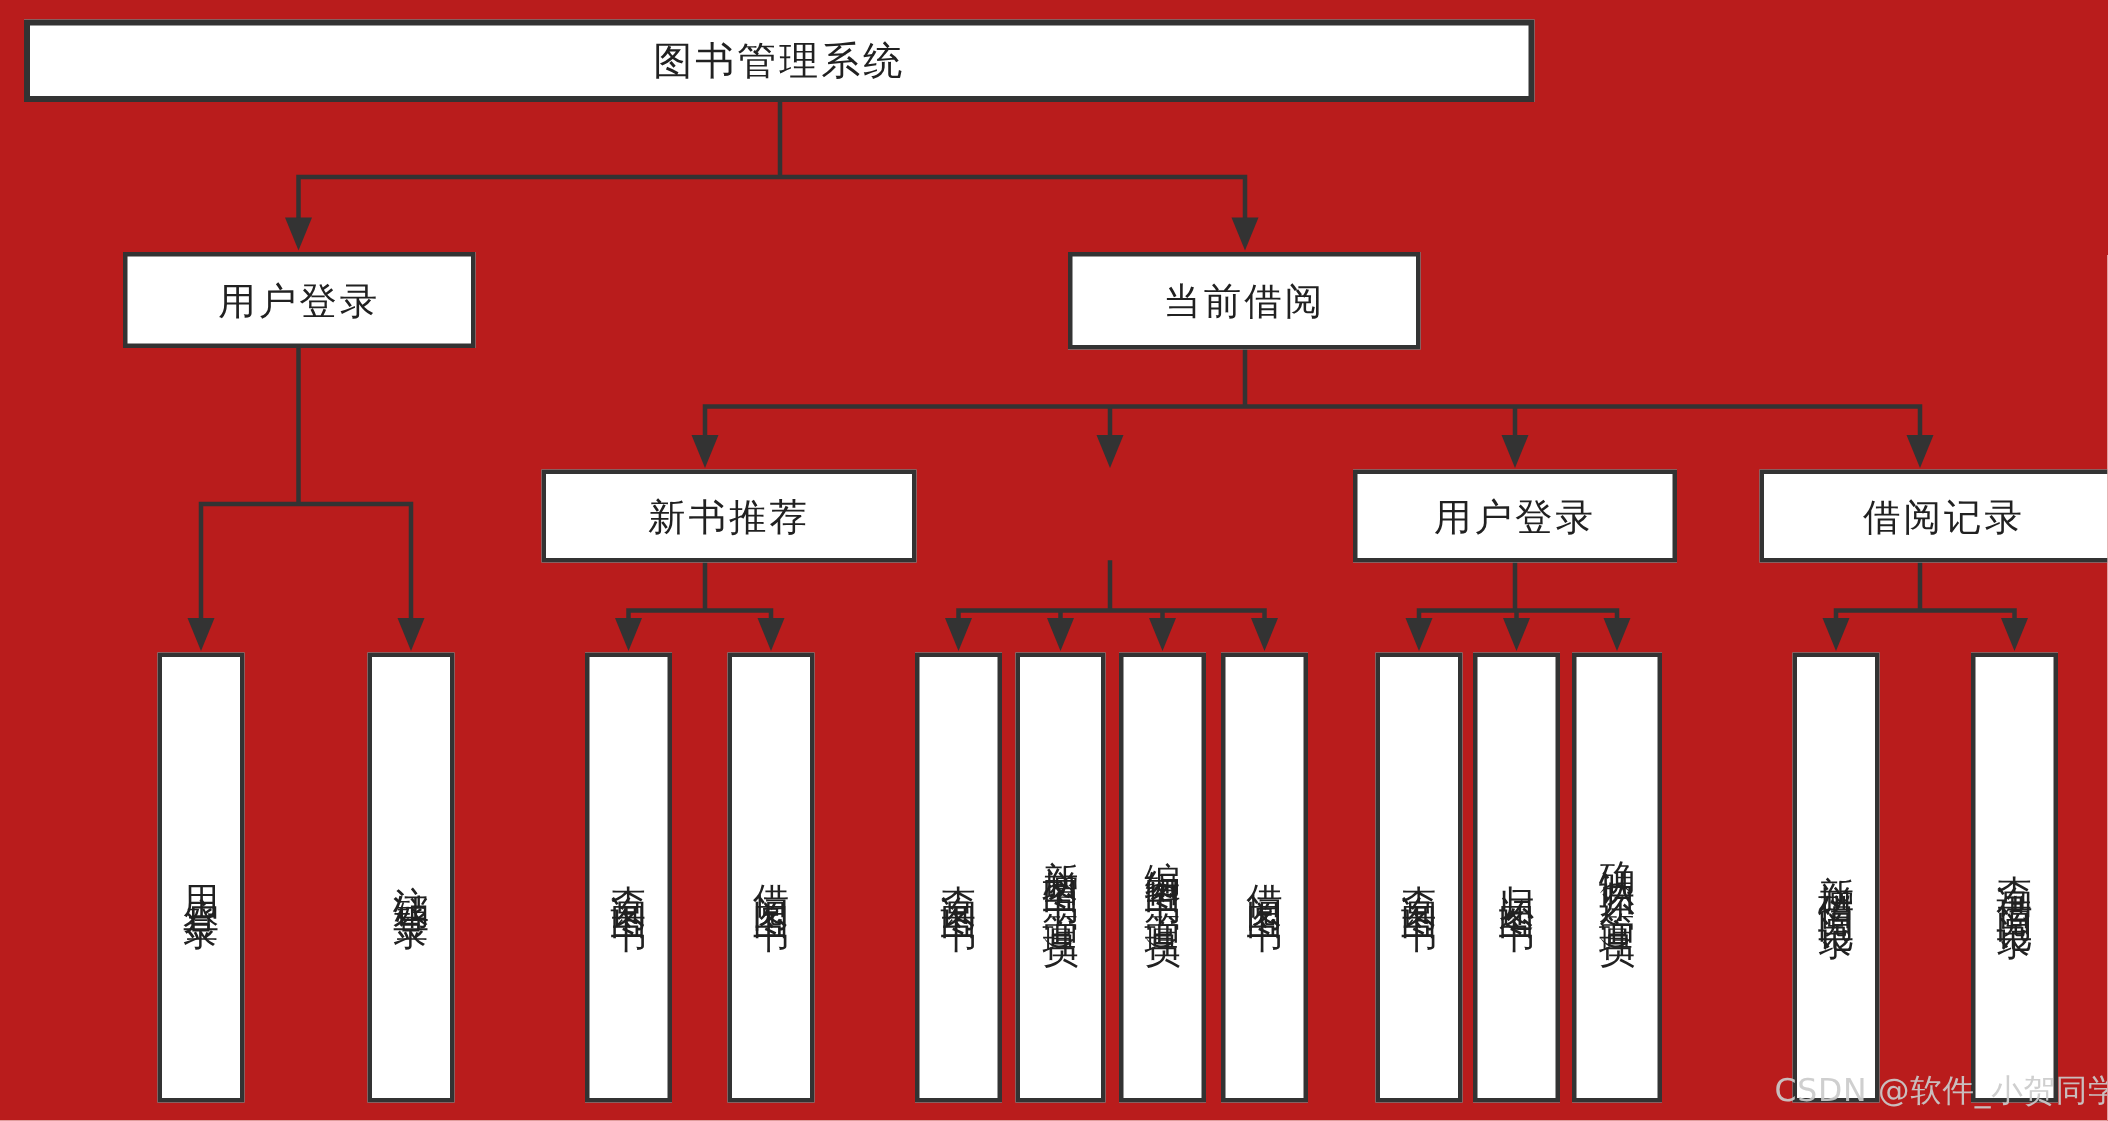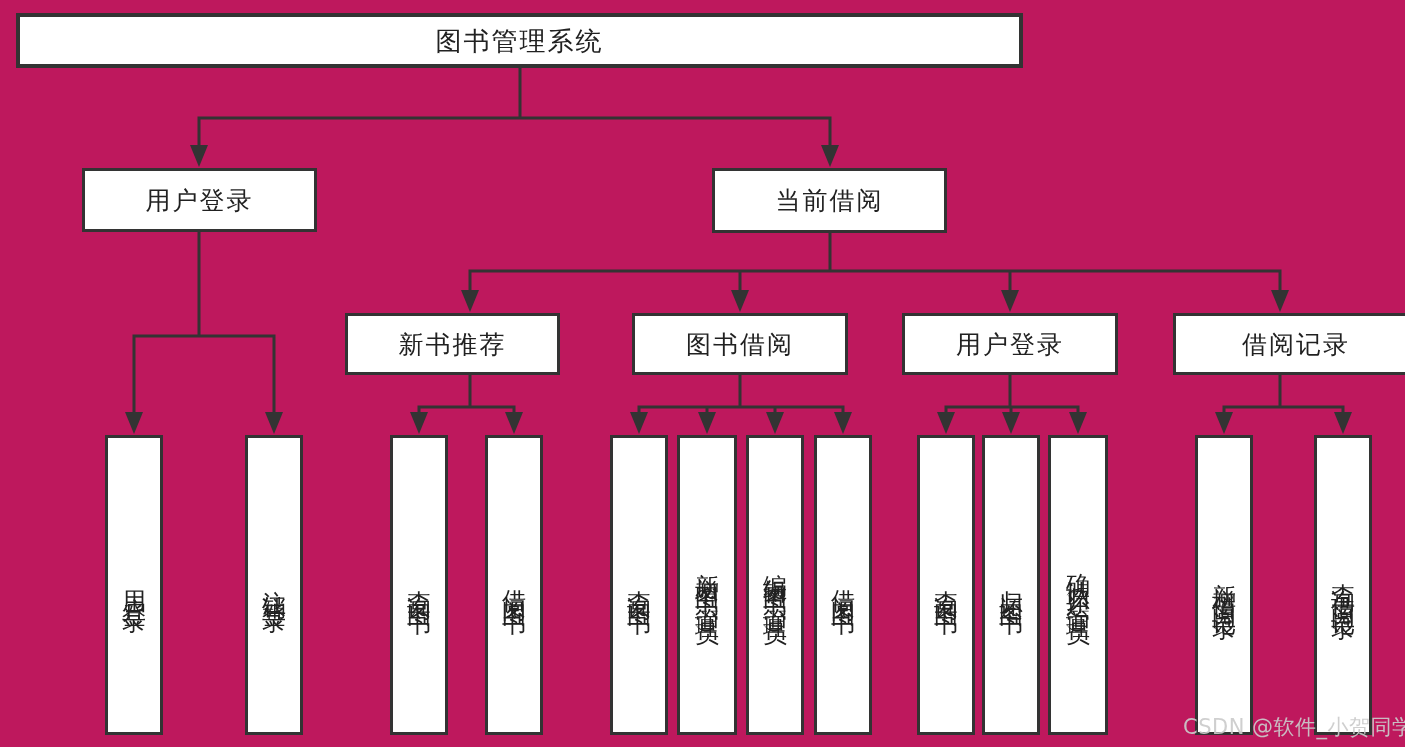--- a/index.html
+++ b/index.html
@@ -1,19 +1,19 @@
 <!DOCTYPE html>
 <html><head>
 <meta charset="utf-8">
 <style>
   html,body{margin:0;padding:0;background:#ffffff;}
   .canvas{
     position:relative;
     width:1405px;height:747px;
-    background:#be185d;
+    background:#b91c1c;
     overflow:hidden;
     font-family:"DejaVu Sans","Liberation Sans",sans-serif;
   }
   .connectors{position:absolute;left:0;top:0;z-index:1;}
   .node{
     position:absolute;
     box-sizing:border-box;
     border:3px solid #333333;
     background:#ffffff;
     display:flex;align-items:center;justify-content:center;
@@ -81,25 +81,22 @@
     <span class="hlabel">图书管理系统</span>
   </div>
 
   <div class="node" style="left:82px;top:168px;width:235px;height:64px">
     <span class="hlabel">用户登录</span>
   </div>
   <div class="node" style="left:712px;top:168px;width:235px;height:65px">
     <span class="hlabel">当前借阅</span>
   </div>
 
-  <div class="node" style="left:345px;top:313px;width:215px;height:62px">
+  <div class="node" style="left:361px;top:313px;width:250px;height:62px">
     <span class="hlabel">新书推荐</span>
-  </div>
-  <div class="node" style="left:632px;top:313px;width:216px;height:62px">
-    <span class="hlabel">图书借阅</span>
   </div>
   <div class="node" style="left:902px;top:313px;width:216px;height:62px">
     <span class="hlabel">用户登录</span>
   </div>
   <div class="node" style="left:1173px;top:313px;width:246px;height:62px">
     <span class="hlabel">借阅记录</span>
   </div>
 
   <div class="node" style="left:105px;top:435px;width:58px;height:300px">
     <span class="vlabel">用户登录</span>

